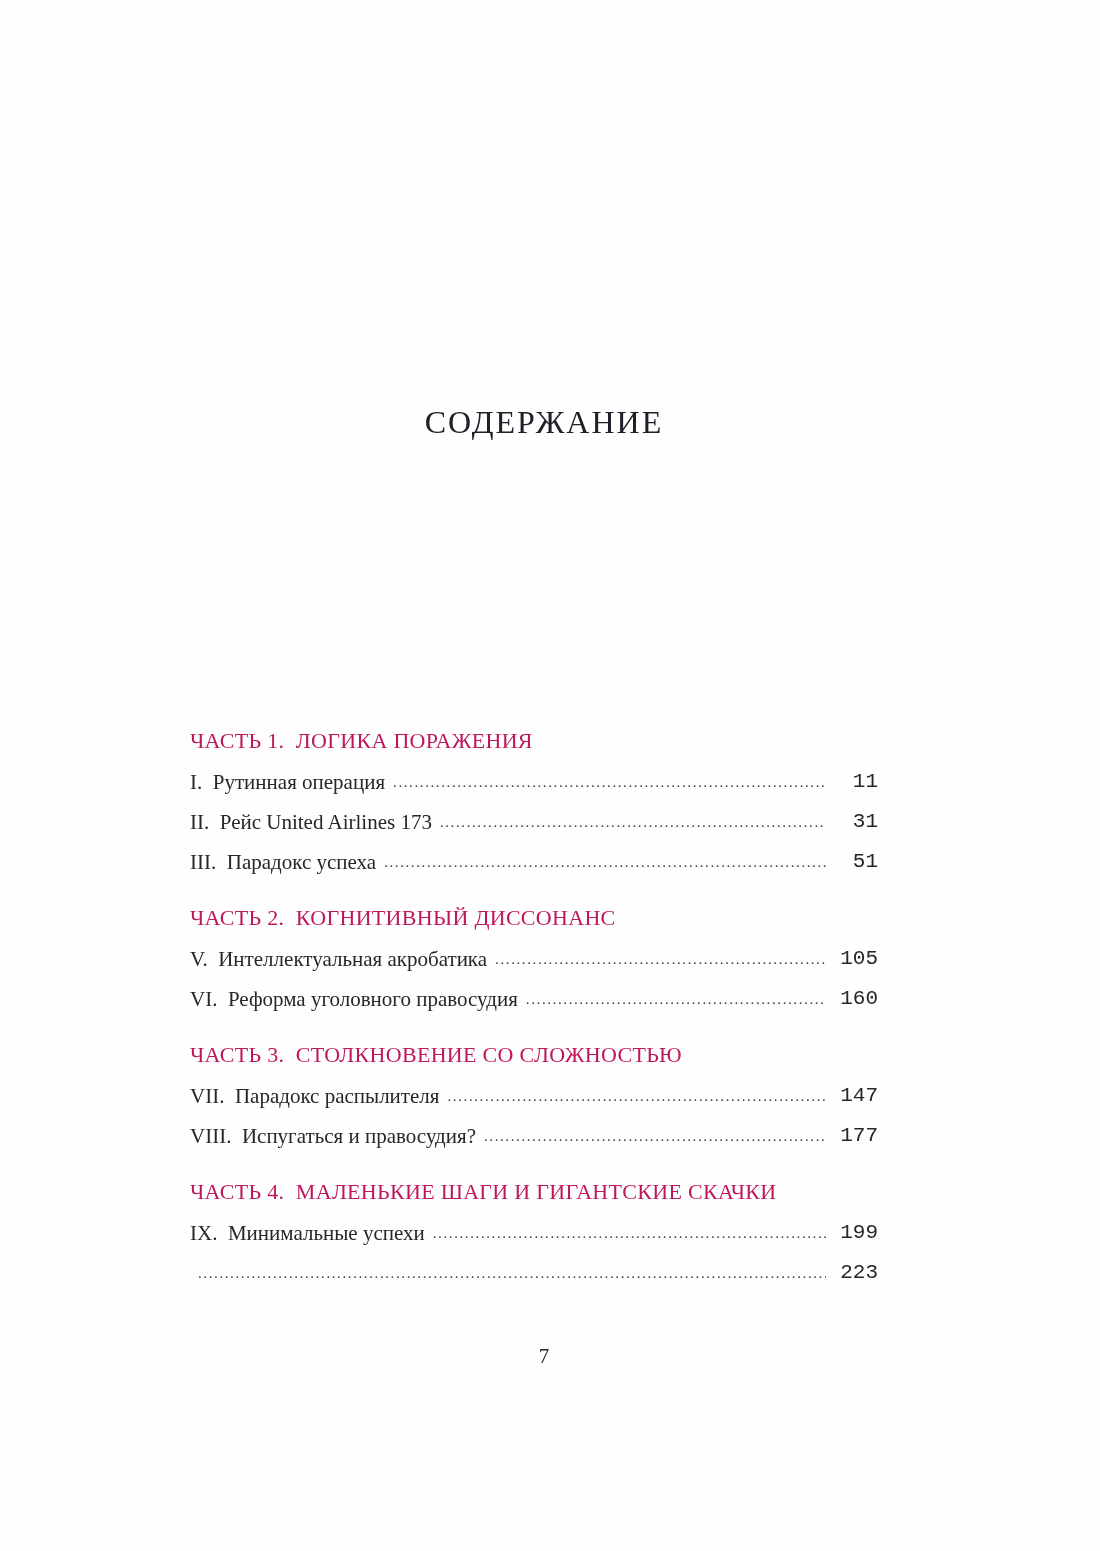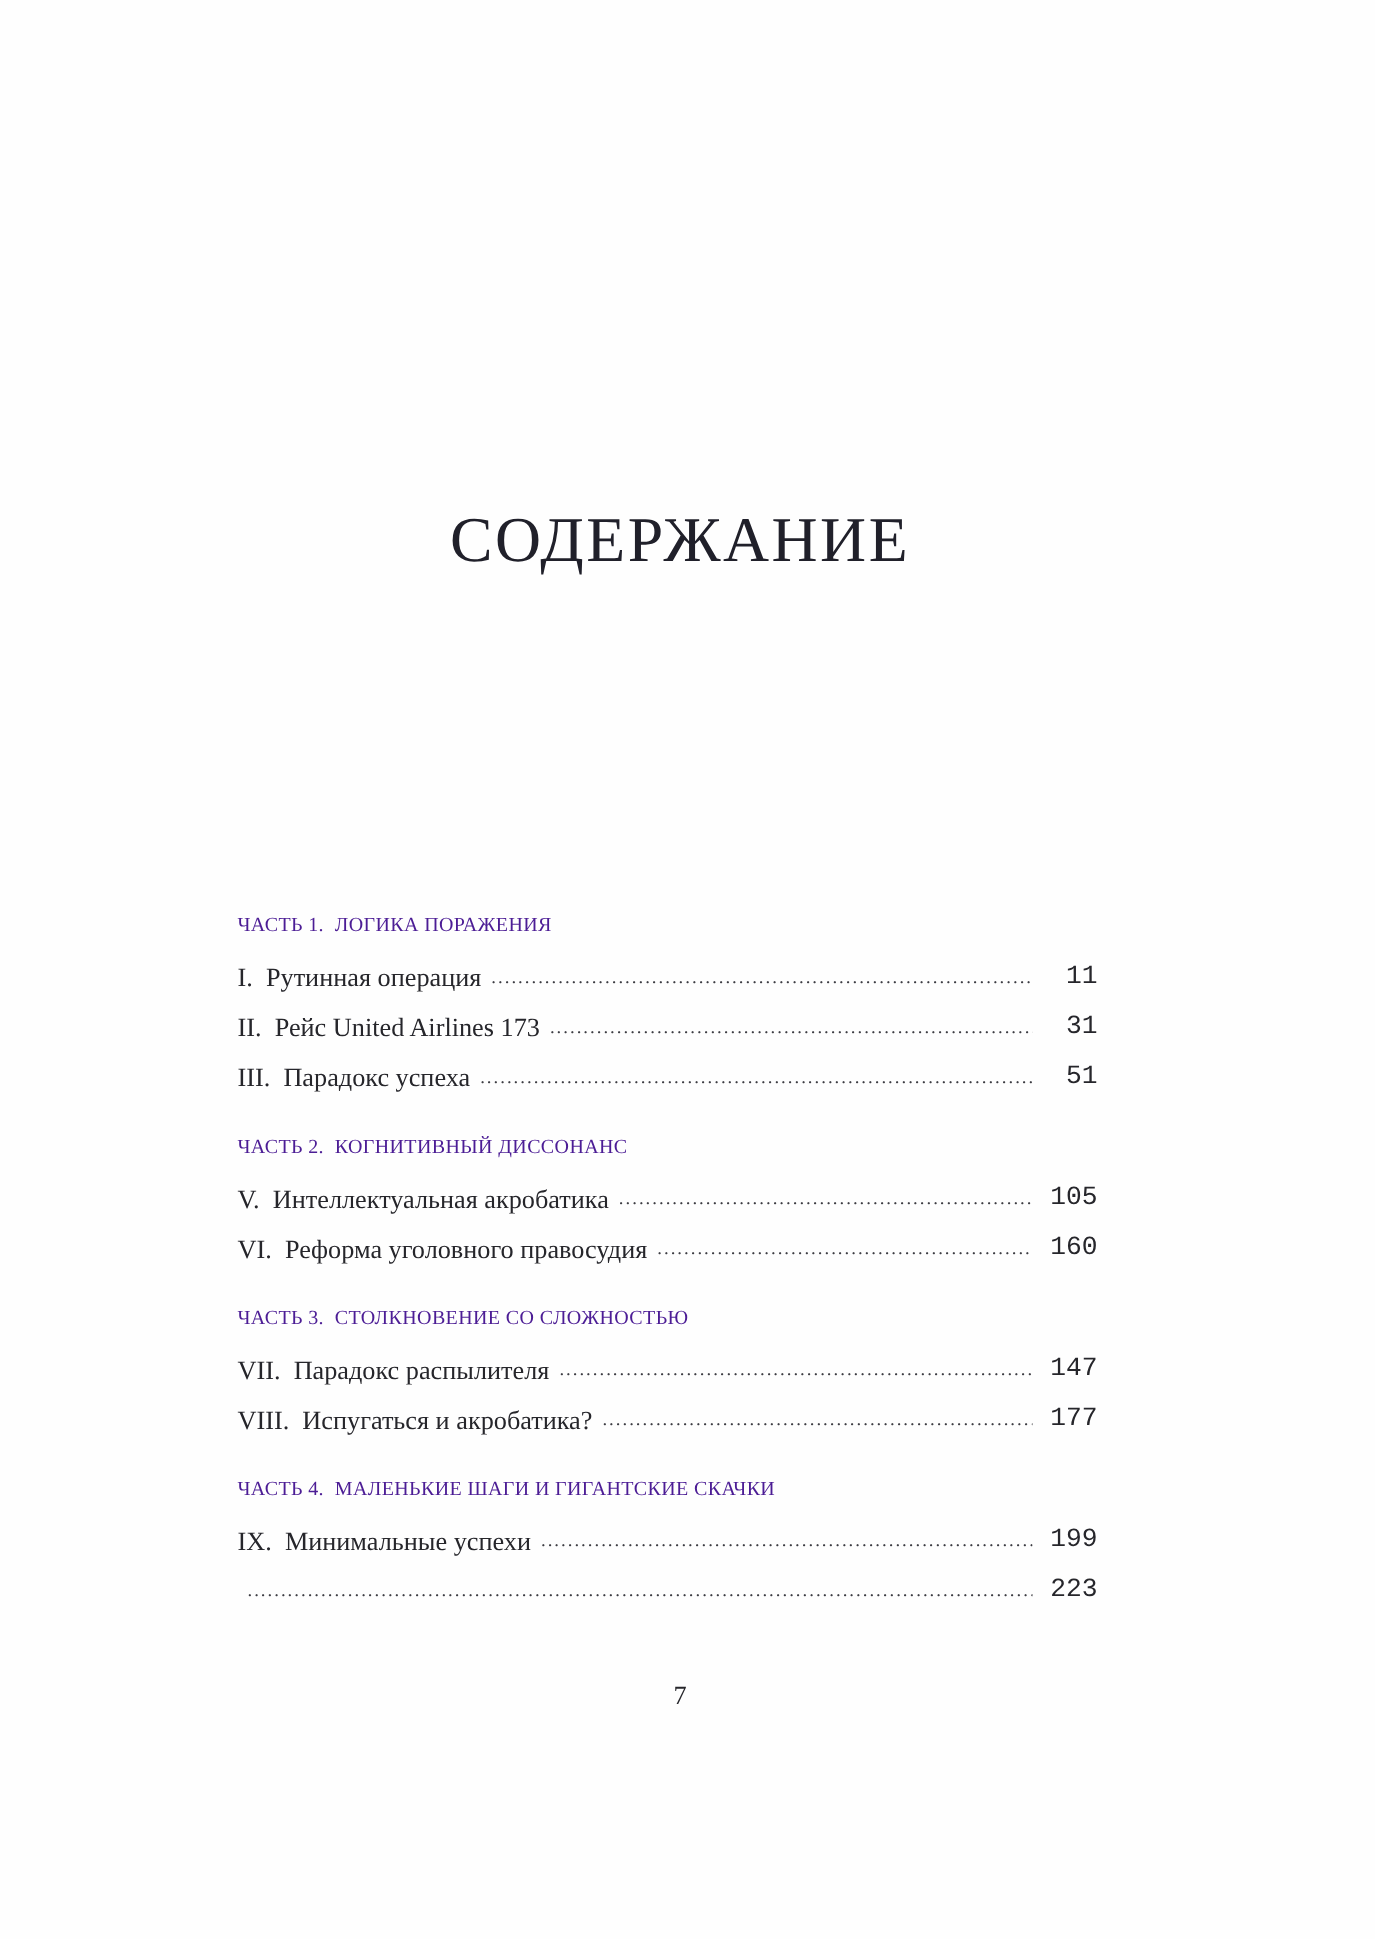--- a/index.html
+++ b/index.html
@@ -16,44 +16,44 @@
     color: #26262b;
     overflow: hidden;
   }
   .title {
     position: absolute;
     top: 404px;
     left: 0;
     width: 1088px;
     margin: 0;
     text-align: center;
-    font-size: 51px;
+    font-size: 32px;
     font-weight: 400;
     letter-spacing: 2px;
     color: #20202a;
   }
   .toc {
     position: absolute;
     top: 726px;
     left: 190px;
     width: 688px;
   }
   .part {
     margin-top: 21px;
   }
   .part:first-child {
     margin-top: 0;
   }
   .part-heading {
-    font-size: 16px;
+    font-size: 22px;
     line-height: 30px;
     margin: 0 0 6px 0;
     white-space: pre;
     letter-spacing: 0.3px;
-    color: #4c1d95;
+    color: #be185d;
   }
   .toc-entry {
     display: flex;
     align-items: flex-end;
     font-size: 21px;
     line-height: 40px;
     height: 40px;
   }
   .toc-label {
     white-space: pre;
@@ -131,21 +131,21 @@
     </section>
 
     <section class="part">
       <div class="part-heading">ЧАСТЬ 3.  СТОЛКНОВЕНИЕ СО СЛОЖНОСТЬЮ</div>
       <div class="toc-entry">
         <span class="toc-label">VII.  Парадокс распылителя</span>
         <span class="leader"></span>
         <span class="toc-page-num">147</span>
       </div>
       <div class="toc-entry">
-        <span class="toc-label">VIII.  Испугаться и акробатика?</span>
+        <span class="toc-label">VIII.  Испугаться и правосудия?</span>
         <span class="leader"></span>
         <span class="toc-page-num">177</span>
       </div>
     </section>
 
     <section class="part">
       <div class="part-heading">ЧАСТЬ 4.  МАЛЕНЬКИЕ ШАГИ И ГИГАНТСКИЕ СКАЧКИ</div>
       <div class="toc-entry">
         <span class="toc-label">IX.  Минимальные успехи</span>
         <span class="leader"></span>

